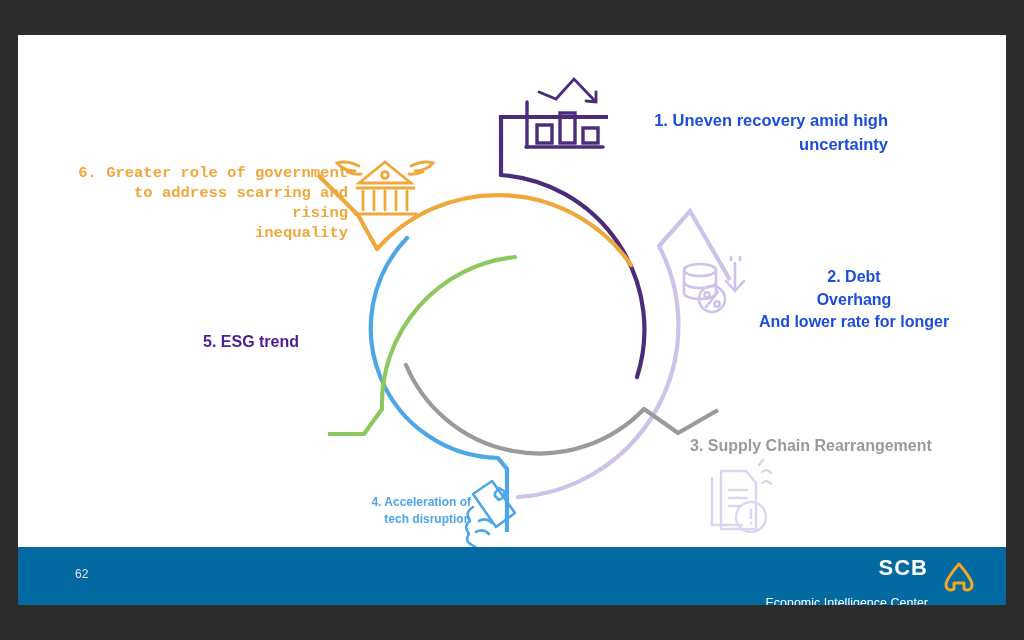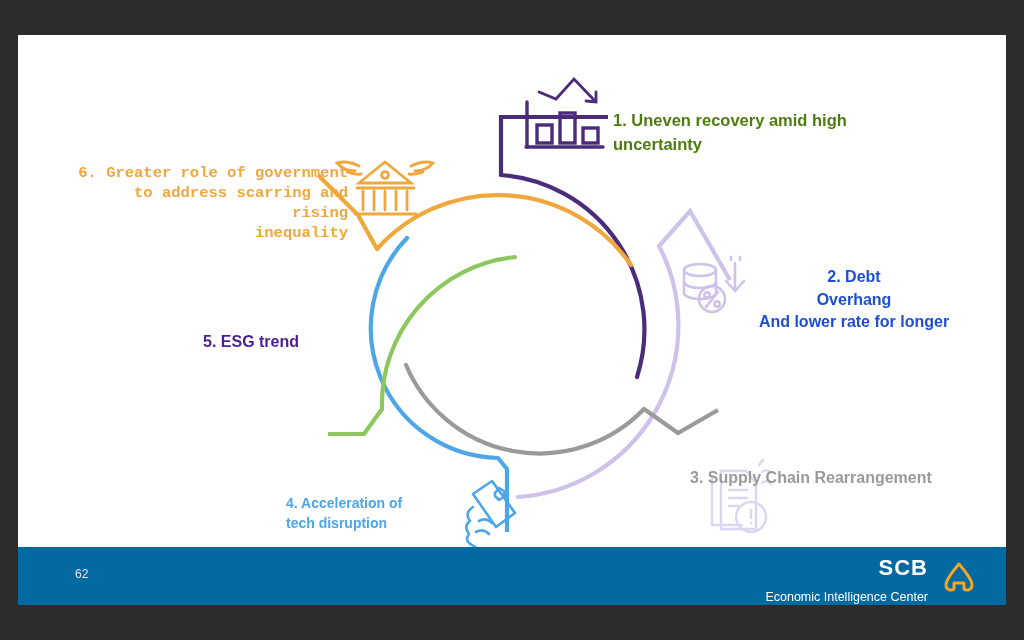--- a/index.html
+++ b/index.html
@@ -18,24 +18,24 @@
     background:#ffffff;
     overflow:hidden;
   }
 
   
   #diagram{position:absolute;left:0;top:0;width:988px;height:515px;}
 
   
   .lbl{position:absolute;white-space:pre-line;font-weight:bold;line-height:1.45;}
 
-  #label-1{left:595px;top:74px;width:275px;font-size:16.5px;color:#4d7c0f;text-align:left;}
+  #label-1{left:595px;top:74px;width:275px;font-size:16.5px;color:#1d4ed8;text-align:right;}
   #label-2{left:706px;top:231px;width:260px;font-size:16px;color:#1d4ed8;text-align:center;line-height:1.42;}
-  #label-3{left:672px;top:399px;width:290px;font-size:16px;color:#9a9a9a;text-align:left;margin-top:32px;}
-  #label-4{left:268px;top:459px;width:185px;font-size:14px;color:#4da6e8;line-height:1.4;}
+  #label-3{left:672px;top:399px;width:290px;font-size:16px;color:#9a9a9a;text-align:left;}
+  #label-4{left:268px;top:459px;width:185px;font-size:12px;color:#4da6e8;text-align:right;line-height:1.4;}
   #label-5{left:185px;top:295px;width:125px;font-size:16px;color:#4c1d95;text-align:left;}
   #label-6{left:52px;top:128px;width:278px;font-size:15.5px;color:#f0a73c;text-align:right;line-height:1.3;font-family:Liberation Mono, monospace;}
 
   
   #center-wrap{
     position:absolute;left:370px;top:234px;width:250px;
     text-align:center;
   }
   #center-title{
     font-size:25px;font-weight:bold;color:#4a2c7a;
@@ -52,21 +52,21 @@
   }
   #page-num{
     position:absolute;left:57px;top:20px;
     font-size:12px;color:#e8e2f2;
   }
   #brand{
     position:absolute;right:78px;top:9px;
     text-align:right;color:#ffffff;
   }
   #brand-name{font-size:22px;font-weight:bold;letter-spacing:1px;line-height:1.05;}
-  #brand-tag{font-size:12.5px;line-height:1.2;margin-top:11px;}
+  #brand-tag{font-size:12.5px;line-height:1.2;margin-top:17px;}
   #brand-mark{position:absolute;right:28px;top:14px;width:38px;height:32px;}
 </style>
 </head>
 <body>
 
 <div id="stage">
 
   <div id="slide">
 
     <svg id="diagram" viewBox="0 0 988 515">

